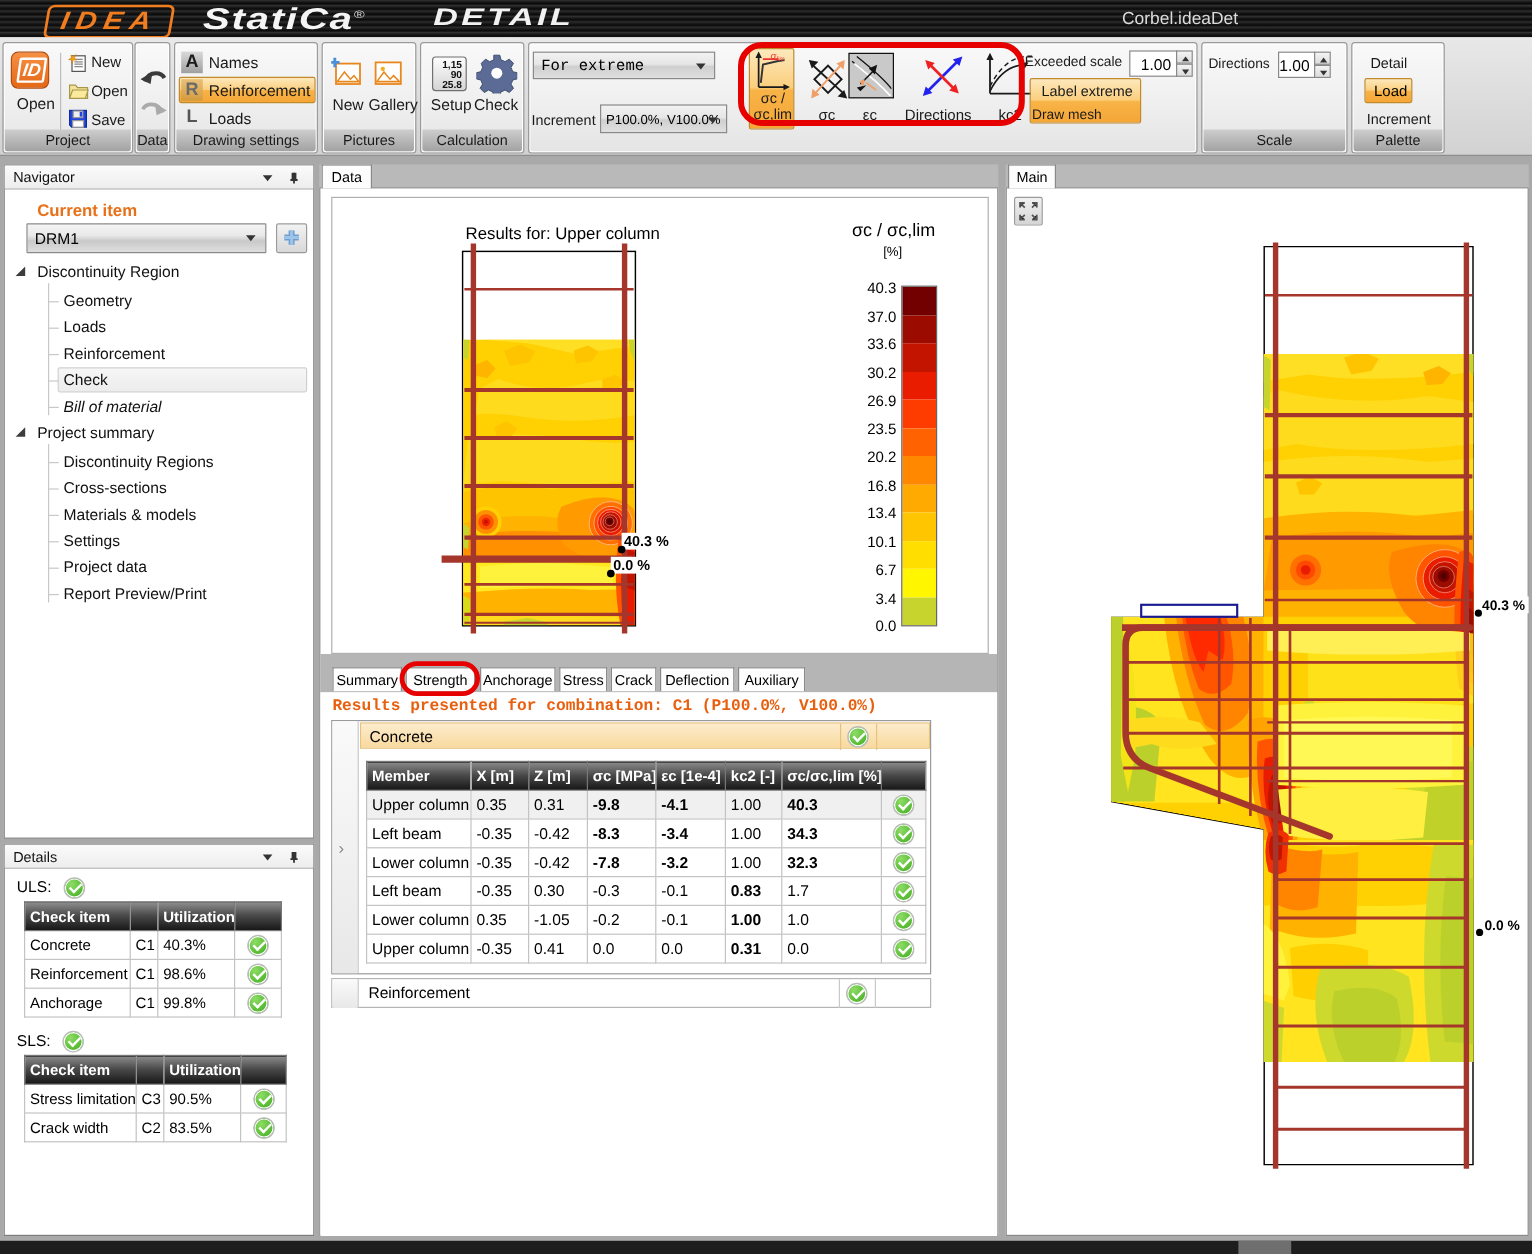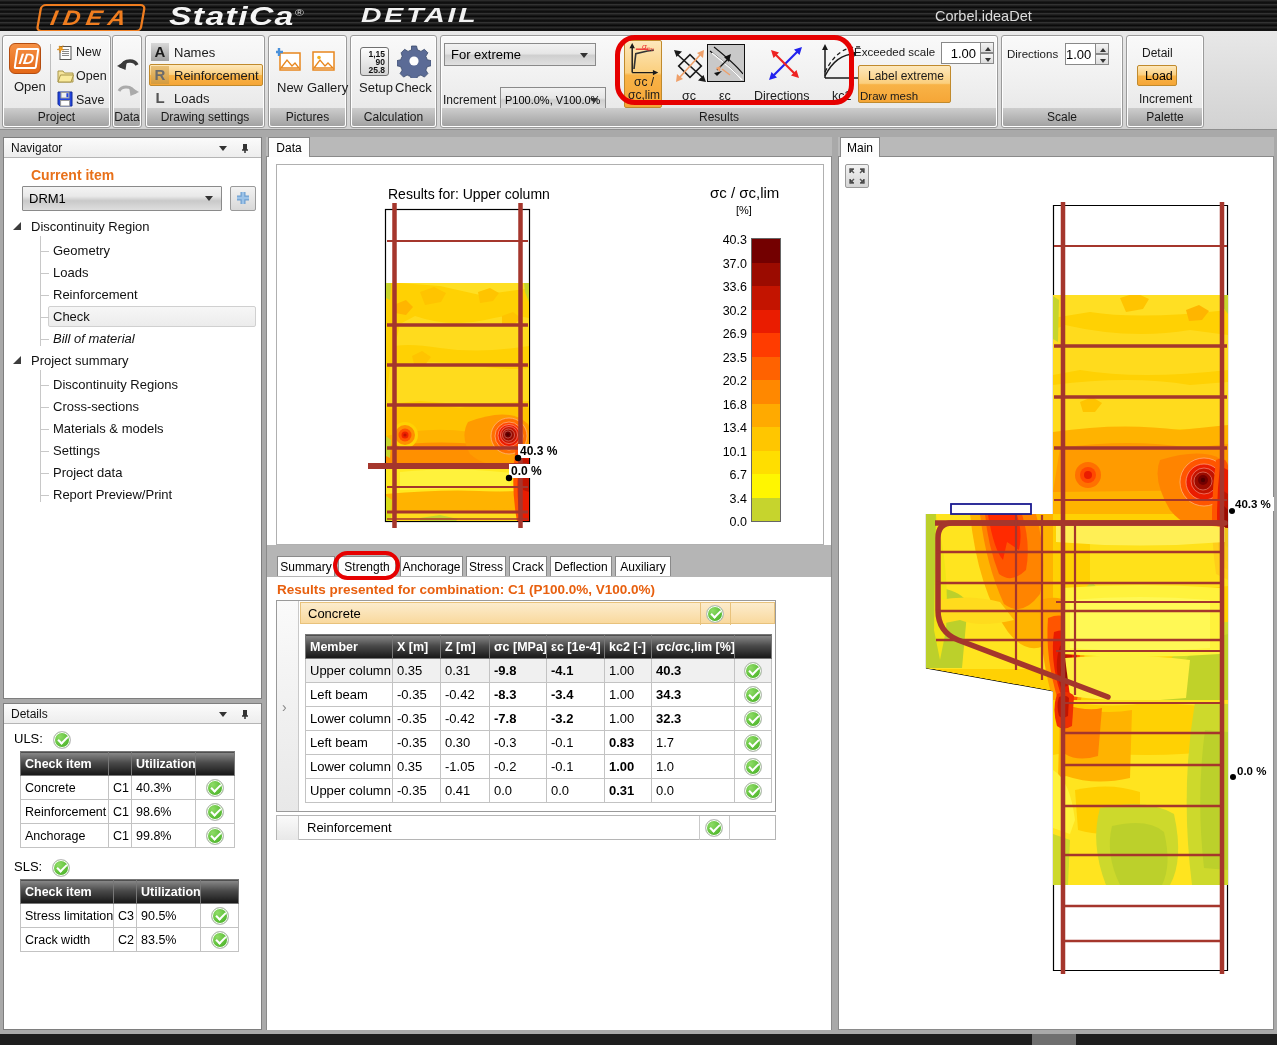--- a/index.html
+++ b/index.html
@@ -144,21 +144,21 @@
         <g fill="#5b6b96" stroke="#3a4a6b" stroke-width="0.8">
           <path d="M14.5 2 h5 l1 4 a11.5 11.5 0 0 1 3.4 1.4 l3.5-2.1 3.5 3.5-2.1 3.5 a11.5 11.5 0 0 1 1.4 3.4 l4 1 v5 l-4 1 a11.5 11.5 0 0 1-1.4 3.4 l2.1 3.5-3.5 3.5-3.5-2.1 a11.5 11.5 0 0 1-3.4 1.4 l-1 4 h-5 l-1-4 a11.5 11.5 0 0 1-3.4-1.4 l-3.5 2.1-3.5-3.5 2.1-3.5 a11.5 11.5 0 0 1-1.4-3.4 l-4-1 v-5 l4-1 a11.5 11.5 0 0 1 1.4-3.4 L4.1 8.8 7.6 5.3 l3.5 2.1 a11.5 11.5 0 0 1 3.4-1.4 z"></path>
         </g>
         <circle cx="17" cy="17" r="4.6" fill="#fff"></circle>
       </svg>
     <div class="iconrow" style="left:44px; top:44px;">Check</div>
     <div class="rlabel">Calculation</div>
   </div>
 
   <div class="rgroup" style="left:440px; width:558px;">
-    <div class="combo" style="left:3px; top:7px; width:152px; height:23px;">For extreme</div>
+    <div class="combo" style="left:3px; top:7px; width:152px; height:23px;font-family:Liberation Mono, monospace;">For extreme</div>
     <div class="iconrow" style="left:2px; top:57px; font-size:12px;">Increment</div>
     <div class="combo" style="left:59px; top:51px; width:106px; height:24px; font-size:11px; white-space:nowrap; padding:6px 2px 0 4px;">P100.0%, V100.0%</div>
 
     <div class="osel abs" style="left:183px; top:4px; width:38px; height:68px;"></div>
     <svg class="abs" style="left:185px; top:6px;" width="34" height="36" viewBox="0 0 34 40">
         <path d="M5 4 v30 M5 34 h26" stroke="#1a1a1a" stroke-width="1.6" fill="none"></path>
         <path d="M5 1 l-3 6h6z M34 34 l-6-3v6z" fill="#1a1a1a"></path>
         <path d="M7 30 L9 13 L22 10 L29 9" stroke="#333" stroke-width="1.8" fill="none"></path>
         <path d="M9 8 h14" stroke="#e33" stroke-width="1.6"></path>
         <text x="16" y="8" font-size="9" fill="#e33" font-style="italic">σ<tspan font-size="6" dy="2">lim</tspan></text>
@@ -206,21 +206,20 @@
         <path d="M6 30 C 16 10 28 4 42 5" stroke="#1a1a1a" stroke-width="1.2" stroke-dasharray="4 3" fill="none"></path>
       </svg>
     <div class="iconrow" style="left:391px; top:53px; font-size:12.5px;">kc2</div>
 
     <div class="iconrow" style="left:413px; top:10px; font-size:11.5px;">Exceeded scale</div>
     <div class="spinbox" style="left:500px; top:6px; width:40px; height:22px; line-height:22px;">1.00</div>
     <div class="spinner spin-up" style="left:539px; top:6px; height:11px;"></div>
     <div class="spinner spin-dn" style="left:539px; top:17px; height:11px;"></div>
     <div class="osel abs" style="left:417px; top:29px; width:93px; height:38px; font-size:12px; color:#1a1a1a; padding:3px 0 0 9px;">Label extreme</div>
     <div class="iconrow" style="left:419px; top:54px; font-size:11.5px;">Draw mesh</div>
-    <div class="rlabel">Results</div>
   </div>
 
   <div class="rgroup" style="left:1001px; width:122px;">
     <div class="iconrow" style="left:5px; top:12px; font-size:11.5px;">Directions</div>
     <div class="spinbox" style="left:63px; top:7px; width:31px; height:22px; line-height:22px;">1.00</div>
     <div class="spinner spin-up" style="left:93px; top:7px; height:11px;"></div>
     <div class="spinner spin-dn" style="left:93px; top:18px; height:11px;"></div>
     <div class="rlabel">Scale</div>
   </div>
 
@@ -459,21 +458,21 @@
 <div class="abs" style="left:267px; top:545px; width:564px; height:32px; background:#b5b5b5;"></div>
 <div class="tab" style="left:277px; top:556px; width:58px;">Summary</div>
 <div class="tab" style="left:338px; top:556px; width:58px;">Strength</div>
 <div class="tab" style="left:400px; top:556px; width:63px;">Anchorage</div>
 <div class="tab" style="left:466px; top:556px; width:40px;">Stress</div>
 <div class="tab" style="left:509px; top:556px; width:38px;">Crack</div>
 <div class="tab" style="left:550px; top:556px; width:62px;">Deflection</div>
 <div class="tab" style="left:615px; top:556px; width:56px;">Auxiliary</div>
 <div class="redring" style="left:333px; top:551px; width:67px; height:29px; border-width:4px; border-radius:15px;"></div>
 <div class="abs" style="left:267px; top:577px; width:564px; height:453px; background:#fff;"></div>
-<div class="abs" style="left:277px; top:582px; font-size:13.5px; font-weight:bold; color:#e8600f;">Results presented for combination: C1 (P100.0%, V100.0%)</div>
+<div class="abs" style="left:277px; top:582px; font-size:13.5px; font-weight:bold; color:#e8600f;font-family:Liberation Mono, monospace;">Results presented for combination: C1 (P100.0%, V100.0%)</div>
 
 <div class="abs" style="left:276px; top:600px; width:500px; height:212px; border:1px solid #9a9a9a; background:#fff;">
   <div class="abs" style="left:0; top:0; width:22px; height:210px; background:linear-gradient(180deg,#fafafa,#e8e8e8); border-right:1px solid #c9c9c9;">
     <div style="position:absolute; left:5px; top:98px; color:#888; font-size:14px;">›</div>
   </div>
 
   <div class="abs" style="left:23px; top:1px; width:475px; height:22px; background:linear-gradient(180deg,#fceccd,#f9d99e); border:1px solid #e8c27c;">
     <div style="position:absolute; left:7px; top:3px; font-size:13px; color:#000;">Concrete</div>
     <div style="position:absolute; left:399px; top:0px; width:1px; height:22px; background:#e8c27c;"></div>
     <div style="position:absolute; left:429px; top:0px; width:1px; height:22px; background:#e8c27c;"></div>

